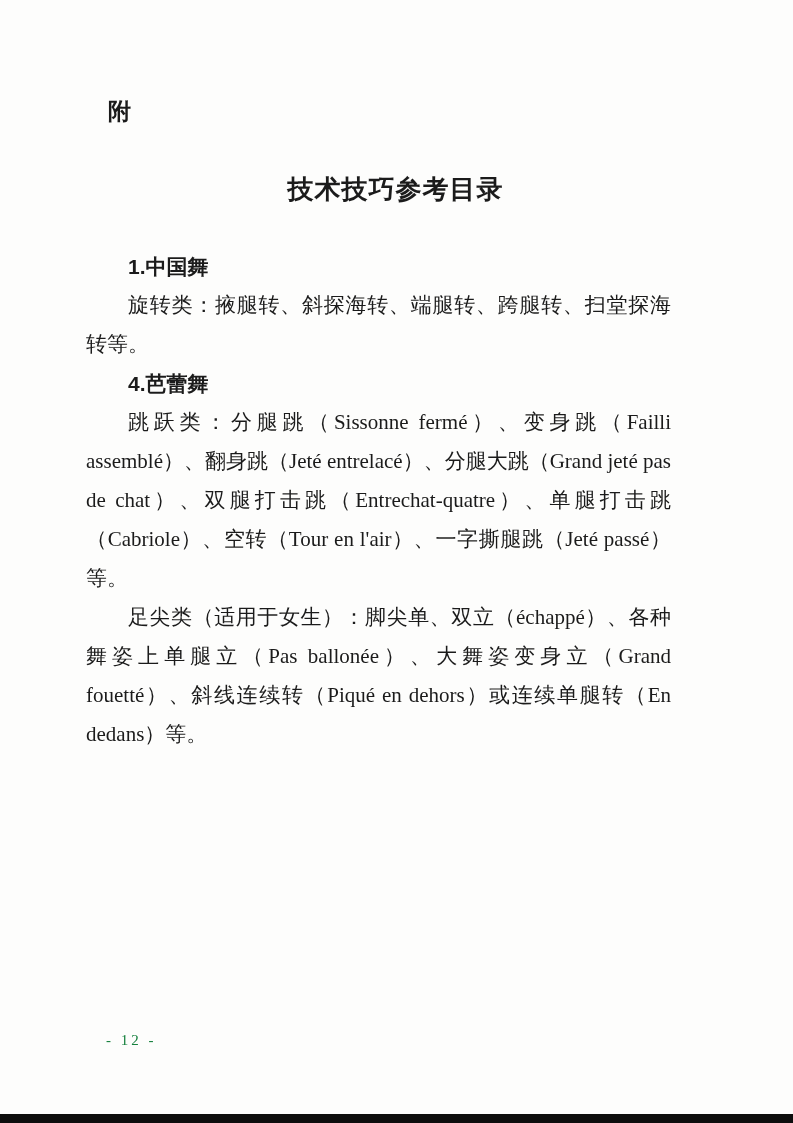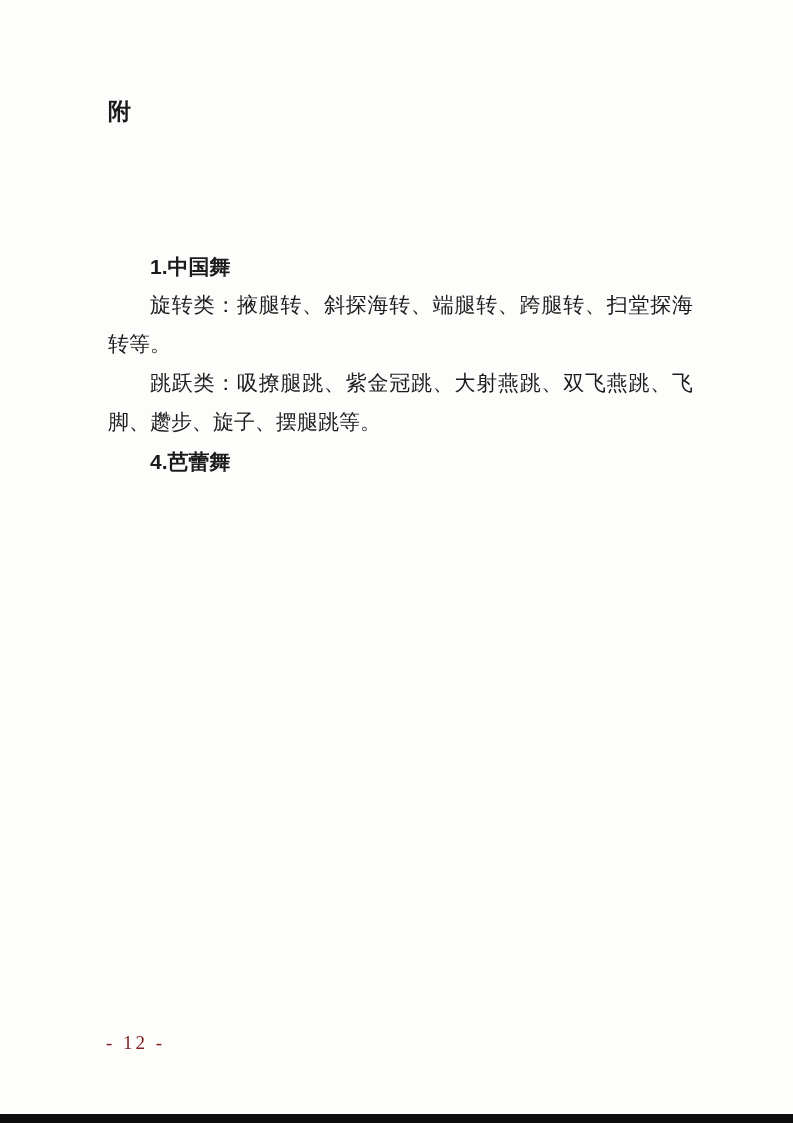--- a/index.html
+++ b/index.html
@@ -14,61 +14,63 @@
   .annex {
     position:absolute; left:108px; top:96px;
     font-size:23px; font-weight:bold;
   }
   .doc-title {
     position:absolute; left:103px; top:172px; width:585px;
     margin:0; text-align:center;
     font-size:26px; font-weight:bold; letter-spacing:1px;
   }
   .body-block {
-    position:absolute; left:108px; top:247px; width:585px;
+    position:absolute; left:86px; top:247px; width:585px;
     font-size:21px; line-height:39px;
     text-align:justify;
   }
   .section-heading {
     margin:0; text-indent:2em;
     font-size:21px; line-height:39px; font-weight:bold;
     font-family:"Liberation Sans","DejaVu Sans",sans-serif;
   }
   .para { margin:0; text-indent:2em; }
   .para .cat { font-weight:normal; }
   .pagenum {
     position:absolute; left:106px; top:1032px;
-    font-size:19px; letter-spacing:3px; color:#7f1d1d;
+    font-size:15px; letter-spacing:3px; color:#15803d;
   }
   .scan-edge {
     position:absolute; left:0; bottom:0;
     width:100%; height:9px; background:#0d0d0d;
   }
 </style>
 </head>
 <body>
 
 <div class="page">
 
   <div class="annex">附</div>
 
+  <h1 class="doc-title">技术技巧参考目录</h1>
 
   <div class="body-block">
 
     <h2 class="section-heading">1.中国舞</h2>
 
     <p class="para"><span class="cat">旋转类：</span><span>掖腿转、斜探海转、端腿转、跨腿转、扫堂探海转等。</span></p>
 
-    <p class="para"><span class="cat">跳跃类：</span><span>吸撩腿跳、紫金冠跳、大射燕跳、双飞燕跳、飞脚、趱步、旋子、摆腿跳等。</span></p>
 
 
     <h2 class="section-heading">4.芭蕾舞</h2>
 
 
+    <p class="para"><span class="cat">跳跃类：</span><span>分腿跳（Sissonne fermé）、变身跳（Failli assemblé）、翻身跳（Jeté entrelacé）、分腿大跳（Grand jeté pas de chat）、双腿打击跳（Entrechat-quatre）、单腿打击跳（Cabriole）、空转（Tour en l'air）、一字撕腿跳（Jeté passé）等。</span></p>
 
+    <p class="para"><span class="cat">足尖类（适用于女生）：</span><span>脚尖单、双立（échappé）、各种舞姿上单腿立（Pas ballonée）、大舞姿变身立（Grand fouetté）、斜线连续转（Piqué en dehors）或连续单腿转（En dedans）等。</span></p>
 
   </div>
 
   <div class="pagenum">- 12 -</div>
 
   <div class="scan-edge"></div>
 
 </div>
 
 </body></html>

